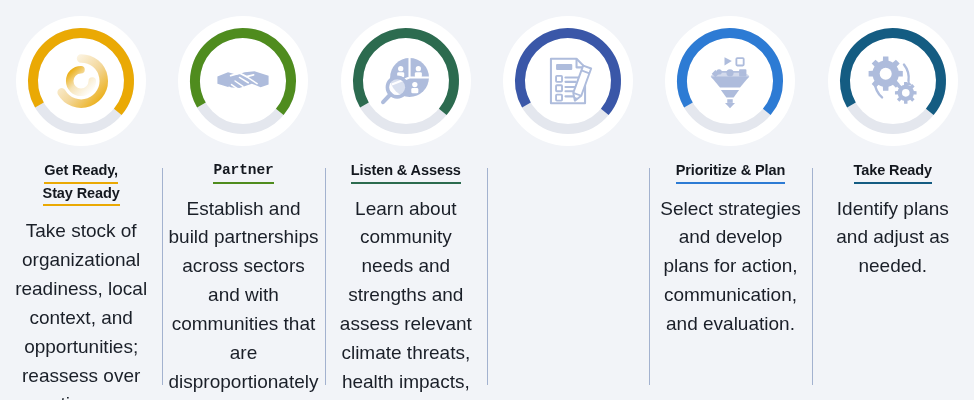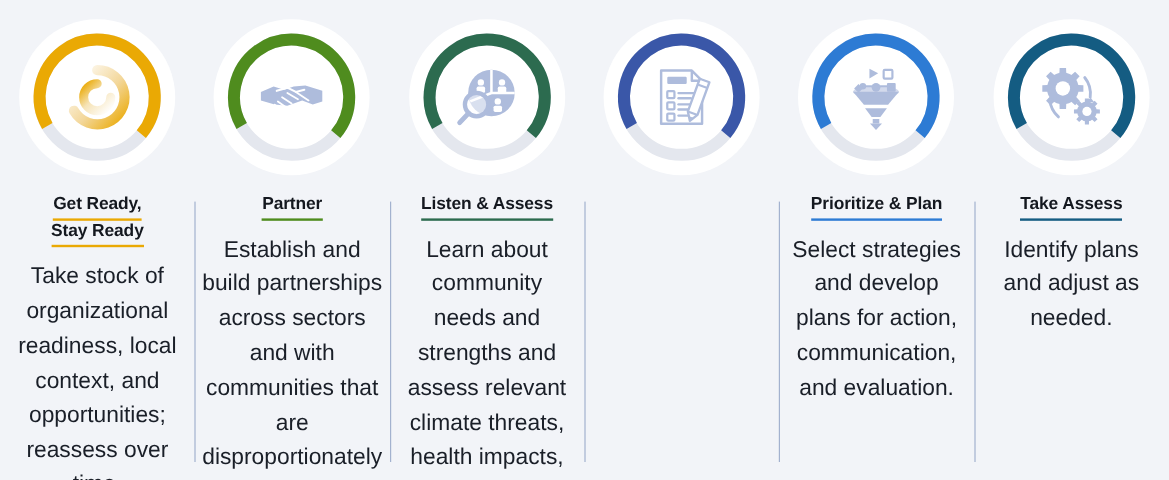--- a/index.html
+++ b/index.html
@@ -146,21 +146,21 @@
         </svg>
         <div class="iconwrap">
           <svg viewBox="0 0 68 68" width="60" height="60">
             <path d="M5 29 L17 24 L27 27 L36 24 L47 23 L63 28 L63 38 L54 41 L44 37 L30 42 L18 41 L5 37 Z" fill="#aebcdc"></path>
             <path d="M20 28 L30 25 L38 29 L46 27" fill="none" stroke="#ffffff" stroke-width="2" stroke-linecap="round" stroke-linejoin="round"></path>
             <path d="M30 30 L40 36 M25 34 L34 40 M21 38 L28 43 M18 41 L23 45" fill="none" stroke="#ffffff" stroke-width="1.7" stroke-linecap="round"></path>
             <path d="M38 29 L50 37" fill="none" stroke="#ffffff" stroke-width="1.7" stroke-linecap="round"></path>
           </svg>
         </div>
       </div>
-      <div class="heading" style="color: rgb(79, 140, 30);">
+      <div class="heading" style="color: rgb(79, 140, 30); font-family: Liberation Mono, monospace;">
         <div><span class="hline"><span class="txt">Partner</span></span></div>
       </div>
       <div class="desc">Establish and build partnerships across sectors and with communities that are disproportionately affected.</div>
     </div>
     <div class="col">
       <div class="medallion">
         <div class="halo"></div>
         <svg class="ringsvg" viewBox="0 0 130 130">
           <circle cx="65" cy="65" r="48" fill="#ffffff" stroke="#e4e7ee" stroke-width="10"></circle>
           <path d="M 23.43 89.00 A 48 48 0 1 1 101.77 95.85" fill="none" stroke="#2c6b4f" stroke-width="10"></path>
@@ -277,17 +277,17 @@
             </g>
             <circle cx="48" cy="47" r="4.2" fill="#ffffff"></circle>
             <path d="M46 16 A24 24 0 0 1 51 34" fill="none" stroke="#aebcdc" stroke-width="2.6" stroke-linecap="round"></path>
             <path d="M47 38 L51.5 34.5 L55 39 Z" fill="#aebcdc"></path>
             <path d="M22 52 A24 24 0 0 1 14 36" fill="none" stroke="#aebcdc" stroke-width="2.6" stroke-linecap="round"></path>
             <path d="M13 40 L14 34.5 L19 37 Z" fill="#aebcdc"></path>
           </svg>
         </div>
       </div>
       <div class="heading" style="color: rgb(20, 92, 130);">
-        <div><span class="hline"><span class="txt">Take Assess</span></span></div>
+        <div><span class="hline"><span class="txt">Take Ready</span></span></div>
       </div>
       <div class="desc">Identify plans and adjust as needed.</div>
     </div>
   </div>
 
 </body></html>

